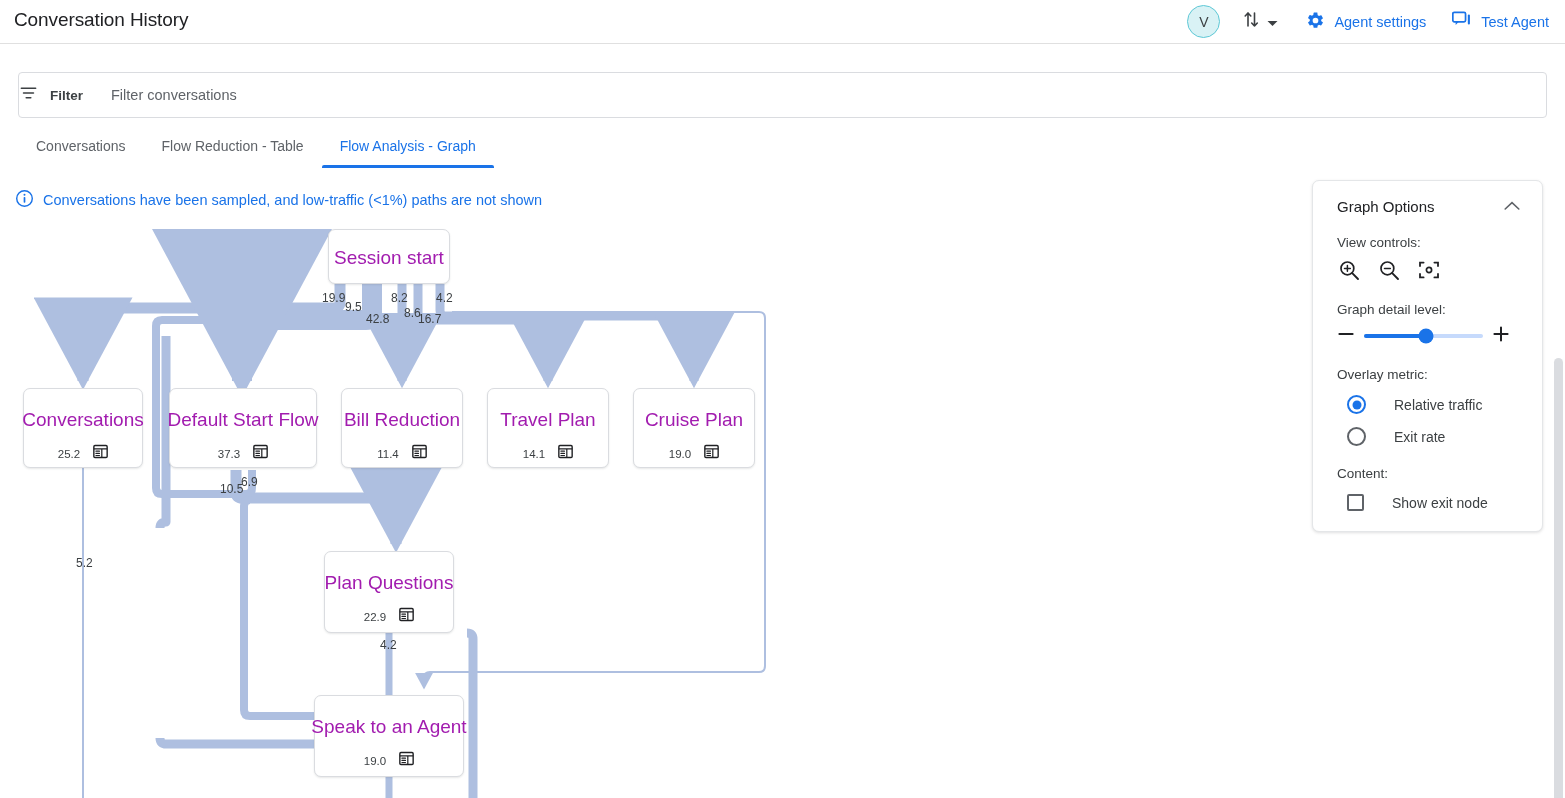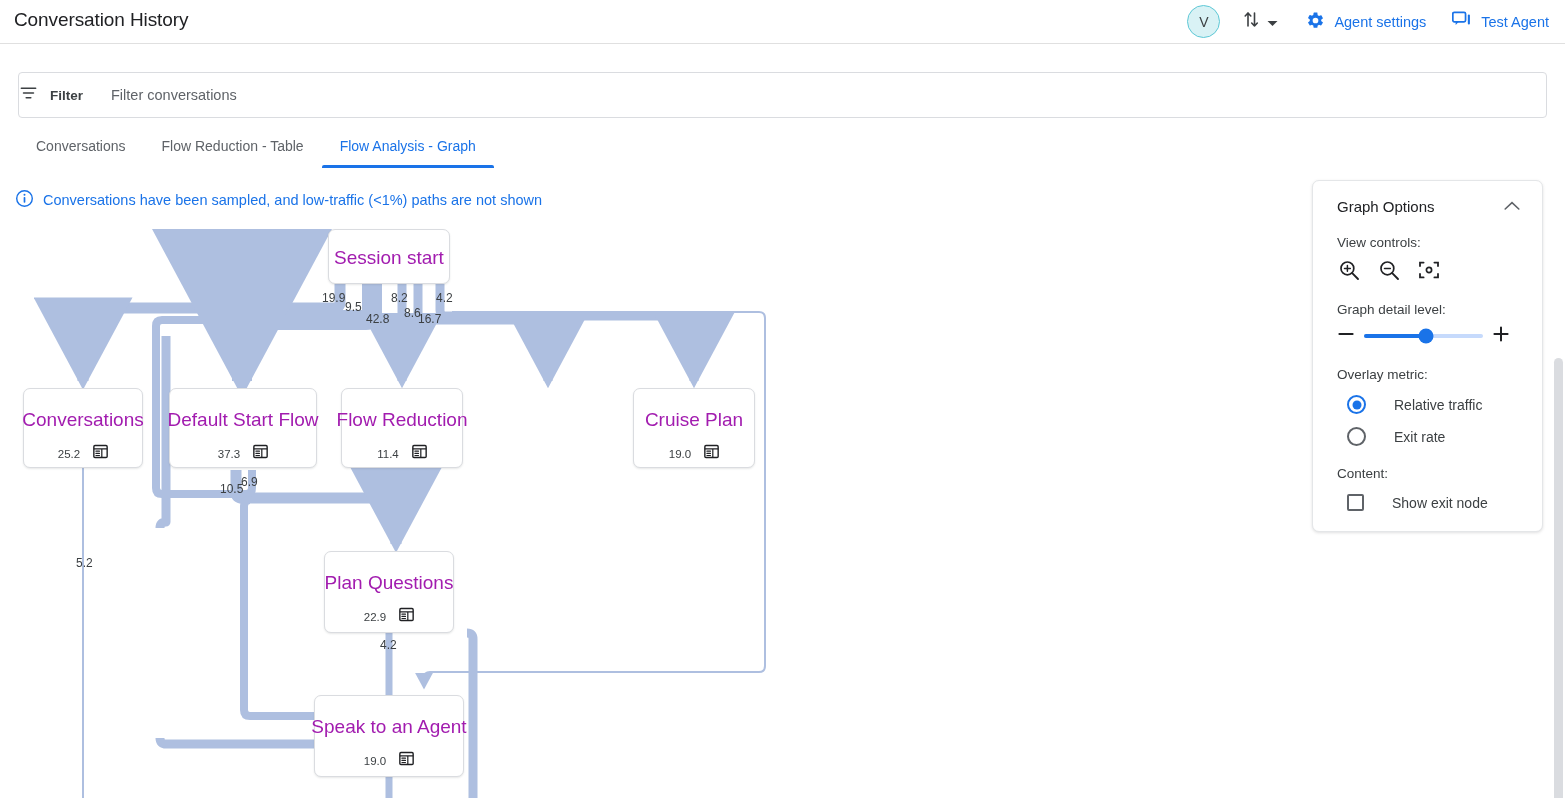--- a/index.html
+++ b/index.html
@@ -340,33 +340,46 @@
         <svg width="15" height="15" viewBox="0 0 16 16">
           <rect x="0.9" y="1.6" width="14.2" height="12.8" rx="1.2" fill="none" stroke="#202124" stroke-width="1.5"></rect>
           <path d="M0.9 5.2h14.2 M9.4 5.2v9.2" stroke="#202124" stroke-width="1.3"></path>
           <path d="M3.1 7.6h3.8 M3.1 10h3.8 M3.1 12.3h3.8" stroke="#202124" stroke-width="1.2" stroke-linecap="round"></path>
         </svg>
       </span>
     </div>
   </div>
 
   <div class="node" style="left:341px; top:170px; width:122px; height:80px;">
-    <div class="node-title">Flow Reduction</div>
+    <div class="node-title">Bill Reduction</div>
     <div class="node-meta">
       <span class="node-metric">11.4</span>
       <span>
         <svg width="15" height="15" viewBox="0 0 16 16">
           <rect x="0.9" y="1.6" width="14.2" height="12.8" rx="1.2" fill="none" stroke="#202124" stroke-width="1.5"></rect>
           <path d="M0.9 5.2h14.2 M9.4 5.2v9.2" stroke="#202124" stroke-width="1.3"></path>
           <path d="M3.1 7.6h3.8 M3.1 10h3.8 M3.1 12.3h3.8" stroke="#202124" stroke-width="1.2" stroke-linecap="round"></path>
         </svg>
       </span>
     </div>
   </div>
 
+  <div class="node" style="left:487px; top:170px; width:122px; height:80px;">
+    <div class="node-title">Travel Plan</div>
+    <div class="node-meta">
+      <span class="node-metric">14.1</span>
+      <span>
+        <svg width="15" height="15" viewBox="0 0 16 16">
+          <rect x="0.9" y="1.6" width="14.2" height="12.8" rx="1.2" fill="none" stroke="#202124" stroke-width="1.5"></rect>
+          <path d="M0.9 5.2h14.2 M9.4 5.2v9.2" stroke="#202124" stroke-width="1.3"></path>
+          <path d="M3.1 7.6h3.8 M3.1 10h3.8 M3.1 12.3h3.8" stroke="#202124" stroke-width="1.2" stroke-linecap="round"></path>
+        </svg>
+      </span>
+    </div>
+  </div>
 
   <div class="node" style="left:633px; top:170px; width:122px; height:80px;">
     <div class="node-title">Cruise Plan</div>
     <div class="node-meta">
       <span class="node-metric">19.0</span>
       <span>
         <svg width="15" height="15" viewBox="0 0 16 16">
           <rect x="0.9" y="1.6" width="14.2" height="12.8" rx="1.2" fill="none" stroke="#202124" stroke-width="1.5"></rect>
           <path d="M0.9 5.2h14.2 M9.4 5.2v9.2" stroke="#202124" stroke-width="1.3"></path>
           <path d="M3.1 7.6h3.8 M3.1 10h3.8 M3.1 12.3h3.8" stroke="#202124" stroke-width="1.2" stroke-linecap="round"></path>

